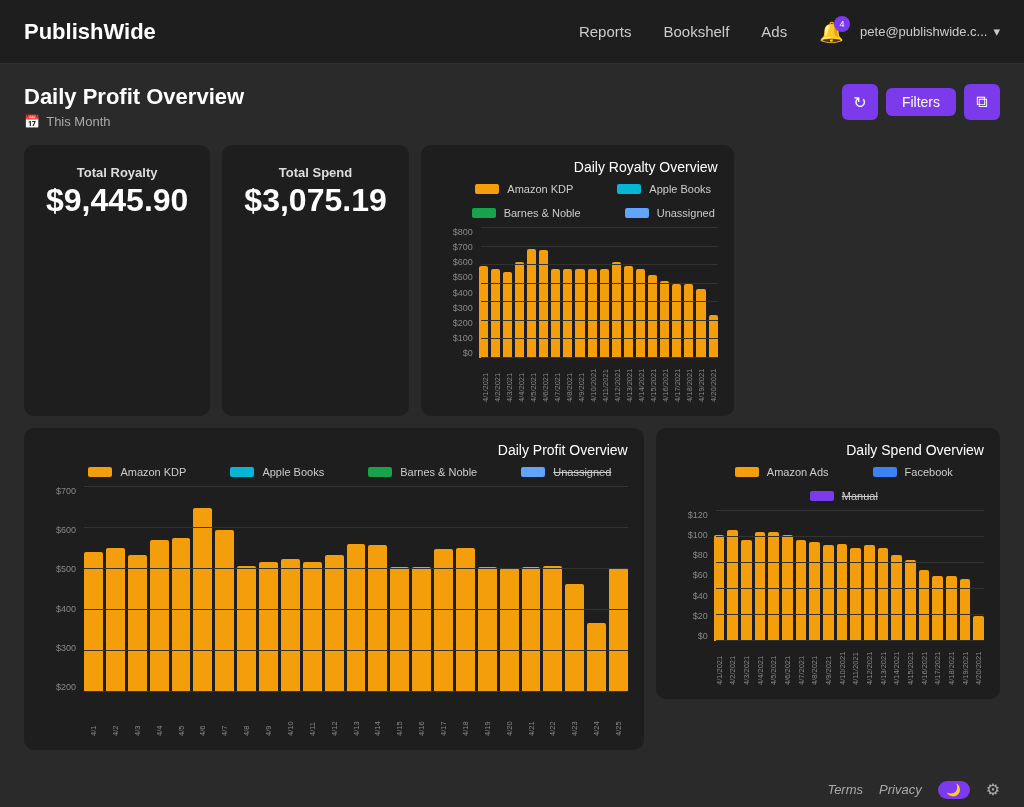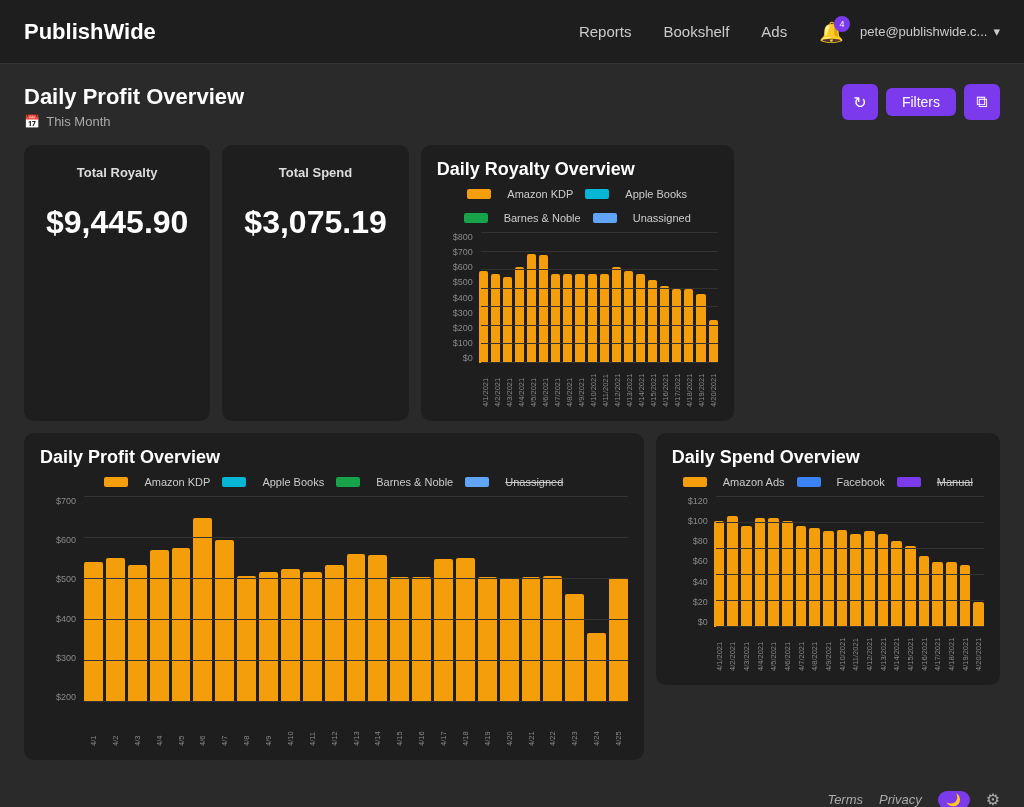--- a/index.html
+++ b/index.html
@@ -139,60 +139,61 @@
     .card {
       background: #1e1e1e;
       border-radius: 10px;
       padding: 20px 22px;
     }
     .stat-card .label {
       font-size: 13px;
       color: #ddd;
       font-weight: 600;
       text-align: center;
-      margin-bottom: 24px;
+      margin-bottom: 2px;
     }
     .stat-card .value {
       font-size: 32px;
       font-weight: 700;
       text-align: left;
       color: #fff;
     }
 
     
     .charts-row {
       display: grid;
       grid-template-columns: 1.8fr 1fr;
       gap: 12px;
     }
     .chart-card {
       background: #1e1e1e;
       border-radius: 10px;
       padding: 14px 16px;
     }
     .chart-title {
-      font-size: 18px;
-      font-weight: 700;
-      text-align: left;
+      font-size: 14px;
+      font-weight: 400;
+      text-align: right;
       margin-bottom: 8px;
       color: #fff;
     }
     .legend {
       display: flex;
       flex-wrap: wrap;
       gap: 12px;
       justify-content: center;
       margin-bottom: 8px;
       font-size: 11px;
     }
     .legend-item {
       display: flex;
       align-items: center;
-      gap: 16px;
+      gap: 8px;
       color: #ccc;
+      margin-left: 32px;
     }
     .legend-color {
       width: 24px;
       height: 10px;
       border-radius: 2px;
     }
     .bar-chart {
       display: flex;
       align-items: flex-end;
       gap: 3px;

